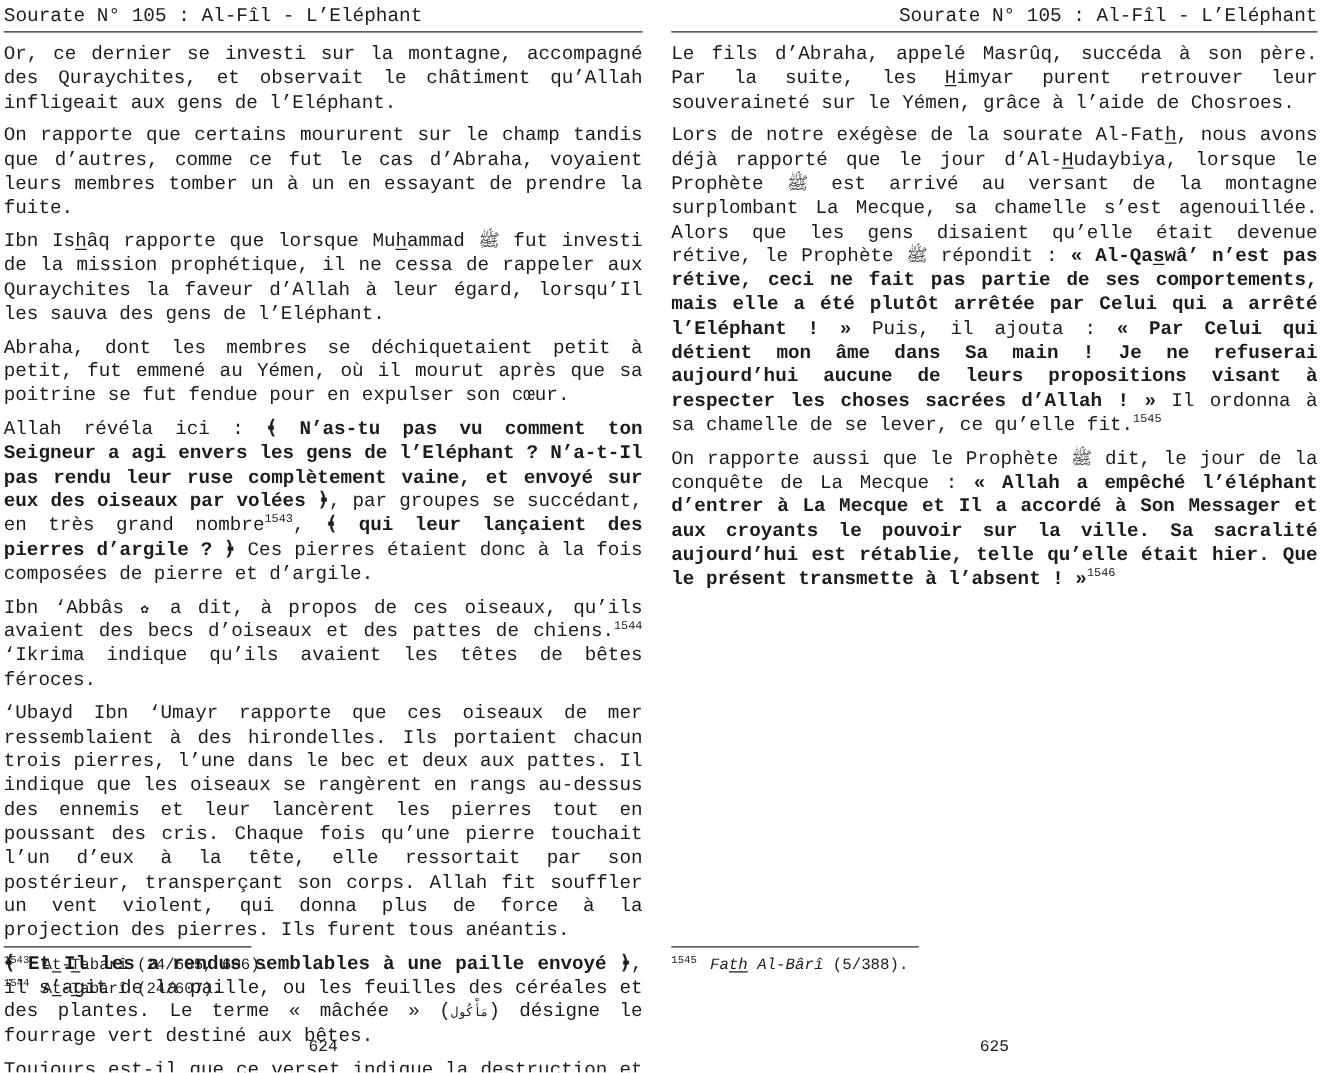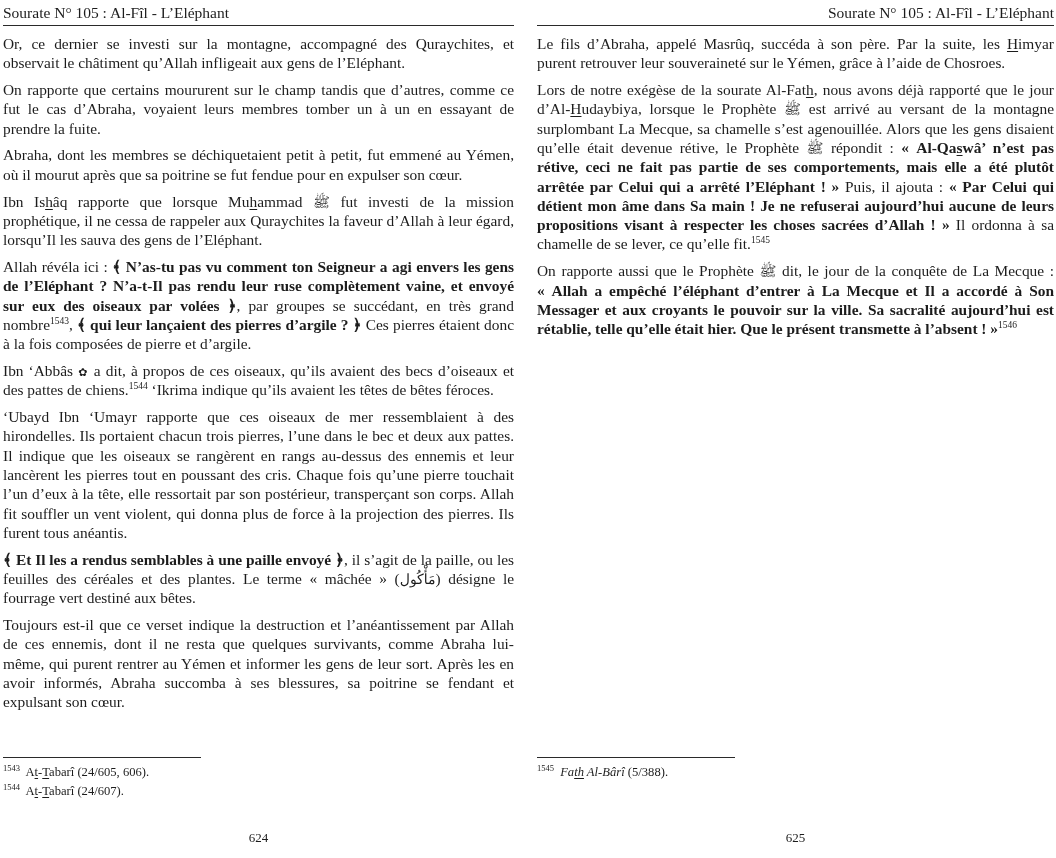--- a/index.html
+++ b/index.html
@@ -2,21 +2,21 @@
 <html><head>
 <meta charset="utf-8">
 <style>
   html, body { margin: 0; padding: 0; background: #ffffff; }
   #spread {
     position: relative;
     width: 1056px;
     height: 858px;
     background: #ffffff;
     color: #1c1c1c;
-    font-family: Liberation Serif, serif;
+    font-family: Liberation Mono, monospace;
     overflow: hidden;
   }
   .page { position: absolute; top: 0; height: 858px; }
   #page-left  { left: 3px;   width: 511px; }
   #page-right { left: 537px; width: 517px; }
 
   .page-header {
     font-size: 15.5px;
     line-height: 18px;
     padding: 4px 0 3px 0;
@@ -32,21 +32,21 @@
     line-height: 19.3px;
     text-align: justify;
     text-justify: inter-word;
   }
   .page-body p:last-child { margin-bottom: 0; }
   b { font-weight: bold; }
   sup { font-size: 9.5px; line-height: 0; vertical-align: super; letter-spacing: 0; }
   u { text-decoration: underline; text-underline-offset: 2px; text-decoration-thickness: 1px; }
   .pbuh { font-size: 14px; line-height: 0; }
   .honorific { font-size: 11px; line-height: 0; }
-  .ar { font-size: 14px; line-height: 0; direction: rtl; unicode-bidi: isolate; }
+  .ar { font-size: 10px; line-height: 0; direction: rtl; unicode-bidi: isolate; }
 
   .footnotes { position: absolute; top: 757px; left: 0; right: 0; }
   .fn-rule { width: 198px; height: 0; border-top: 1.2px solid #2a2a2a; margin: 0 0 5px 0; }
   .footnotes .fn {
     font-size: 12.6px;
     line-height: 19px;
     margin: 0;
     text-align: left;
   }
   .footnotes .fn sup { font-size: 8.5px; margin-right: 3px; }
@@ -63,22 +63,22 @@
 </head>
 <body>
 
 <div id="spread">
 
   <section class="page" id="page-left">
     <header class="page-header">Sourate N° 105 : Al-Fîl - L’Eléphant</header>
     <div class="page-body">
         <p>Or, ce dernier se investi sur la montagne, accompagné des Quraychites, et observait le châtiment qu’Allah infligeait aux gens de l’Eléphant.</p>
         <p>On rapporte que certains moururent sur le champ tandis que d’autres, comme ce fut le cas d’Abraha, voyaient leurs membres tomber un à un en essayant de prendre la fuite.</p>
+        <p>Ibn Is<u>h</u>âq rapporte que lorsque Mu<u>h</u>ammad <span class="pbuh">ﷺ</span> fut investi de la mission prophétique, il ne cessa de rappeler aux Quraychites la faveur d’Allah à leur égard, lorsqu’Il les sauva des gens de l’Eléphant.</p>
         <p>Abraha, dont les membres se déchiquetaient petit à petit, fut emmené au Yémen, où il mourut après que sa poitrine se fut fendue pour en expulser son cœur.</p>
-        <p>Ibn Is<u>h</u>âq rapporte que lorsque Mu<u>h</u>ammad <span class="pbuh">ﷺ</span> fut investi de la mission prophétique, il ne cessa de rappeler aux Quraychites la faveur d’Allah à leur égard, lorsqu’Il les sauva des gens de l’Eléphant.</p>
         <p>Allah révéla ici : <b>﴾ N’as-tu pas vu comment ton Seigneur a agi envers les gens de l’Eléphant ? N’a-t-Il pas rendu leur ruse complètement vaine, et envoyé sur eux des oiseaux par volées ﴿</b>, par groupes se succédant, en très grand nombre<sup>1543</sup>, <b>﴾ qui leur lançaient des pierres d’argile ? ﴿</b> Ces pierres étaient donc à la fois composées de pierre et d’argile.</p>
         <p>Ibn ‘Abbâs <span class="honorific">✿</span> a dit, à propos de ces oiseaux, qu’ils avaient des becs d’oiseaux et des pattes de chiens.<sup>1544</sup> ‘Ikrima indique qu’ils avaient les têtes de bêtes féroces.</p>
         <p>‘Ubayd Ibn ‘Umayr rapporte que ces oiseaux de mer ressemblaient à des hirondelles. Ils portaient chacun trois pierres, l’une dans le bec et deux aux pattes. Il indique que les oiseaux se rangèrent en rangs au-dessus des ennemis et leur lancèrent les pierres tout en poussant des cris. Chaque fois qu’une pierre touchait l’un d’eux à la tête, elle ressortait par son postérieur, transperçant son corps. Allah fit souffler un vent violent, qui donna plus de force à la projection des pierres. Ils furent tous anéantis.</p>
         <p><b>﴾ Et Il les a rendus semblables à une paille envoyé ﴿</b>, il s’agit de la paille, ou les feuilles des céréales et des plantes. Le terme «&nbsp;mâchée&nbsp;» (<span class="ar">مَأْكُول</span>) désigne le fourrage vert destiné aux bêtes.</p>
         <p>Toujours est-il que ce verset indique la destruction et l’anéantissement par Allah de ces ennemis, dont il ne resta que quelques survivants, comme Abraha lui-même, qui purent rentrer au Yémen et informer les gens de leur sort. Après les en avoir informés, Abraha succomba à ses blessures, sa poitrine se fendant et expulsant son cœur.</p>
       </div>
     <div class="footnotes">
       <div class="fn-rule"></div>
       <div>
           <p class="fn"><sup>1543</sup> A<u>t</u>-<u>T</u>abarî (24/605, 606).</p>

